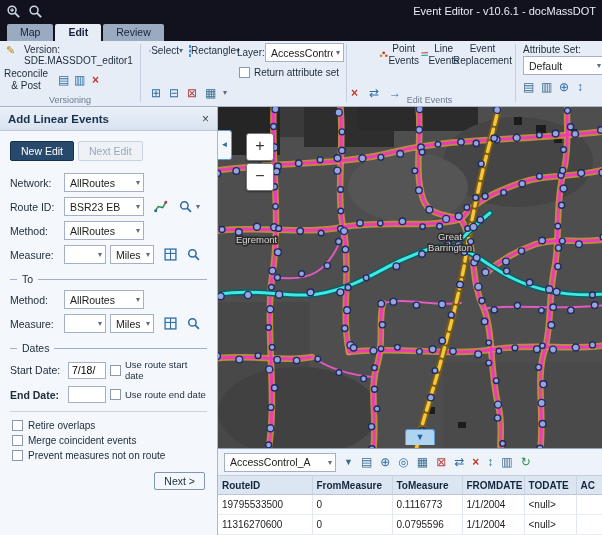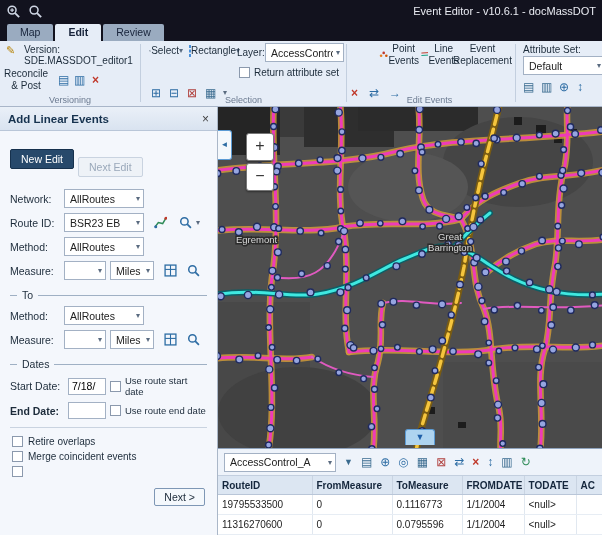--- a/index.html
+++ b/index.html
@@ -37,21 +37,21 @@
   .lp-head{height:24px;background:linear-gradient(#eaf0f8,#d9e3f0);border-bottom:1px solid #b9c6d8;display:flex;align-items:center;padding:0 8px;box-sizing:border-box;}
   .lp-title{font-size:11.5px;font-weight:bold;color:#16324f;flex:1;}
   .lp-close{font-size:12px;color:#444;cursor:pointer;line-height:1;}
   .frow{display:flex;align-items:center;margin:5px 10px;gap:4px;}
   .flabel{font-size:10.5px;color:#1c2b3a;width:50px;flex:none;}
   .pdiv{display:flex;align-items:center;margin:9px 10px 3px;gap:5px;font-size:10.5px;color:#1c2b3a;}
   .pdiv::before{content:"";width:7px;border-top:1px solid #9fb0c4;}
   .pdiv::after{content:"";flex:1;border-top:1px solid #9fb0c4;}
   .hline{margin:8px 10px;border-top:1px solid #c9d3e0;}
   .btn-primary{background:#27496b;color:#fff;border:1px solid #16314d;border-radius:2px;font-size:10.5px;padding:3px 10px;cursor:pointer;}
-  .btn-disabled{background:#eef2f7;color:#9aa8ba;border:1px solid #c9d3e0;border-radius:2px;font-size:10.5px;padding:3px 10px;margin-top:16px;}
+  .btn-disabled{background:#eef2f7;color:#9aa8ba;border:1px solid #c9d3e0;border-radius:2px;font-size:10.5px;padding:3px 10px;}
   .btn-next{background:#f4f8fc;border:1px solid #7e97b5;color:#1c2b3a;font-size:10.5px;padding:2px 9px;border-radius:2px;cursor:pointer;}
   .txtin{background:#fff;border:1px solid #a3b1c4;height:17px;font-size:10.5px;padding:0 3px;box-sizing:border-box;font-family:"Liberation Sans",sans-serif;}
   .icon12{width:13px;height:13px;flex:none;cursor:pointer;}
   .cbrow{display:flex;align-items:center;gap:5px;margin:4px 12px;}
 
   
   .map{left:218px;top:107px;width:384px;height:341px;background:#4e4e4e;overflow:hidden;}
   .map svg.base{position:absolute;left:0;top:0;width:100%;height:100%;}
   .zoombtn{position:absolute;width:26px;height:26px;background:#fff;border:1px solid #777;border-radius:3px;font-size:16px;color:#333;text-align:center;line-height:24px;cursor:pointer;box-shadow:0 1px 2px rgba(0,0,0,.4);}
   .collapse-left{position:absolute;left:0;top:23px;width:13px;height:28px;background:#f4f8fc;border:1px solid #5b9bd5;border-left:none;border-radius:0 3px 3px 0;color:#2e6da4;font-size:8px;text-align:center;line-height:28px;cursor:pointer;}
@@ -125,21 +125,20 @@
         <span style="overflow:hidden;white-space:nowrap;">AccessControl_A</span>
         <span class="caret">▾</span>
       </div>
       <span class="abs cb" style="left:98px;top:26px;"></span>
       <span class="abs cblabel" style="left:113px;top:26px;">Return attribute set</span>
       <span class="abs gi blue" style="left:10px;top:46px;">⊞</span>
       <span class="abs gi blue" style="left:28px;top:46px;">⊟</span>
       <span class="abs gi dred" style="left:46px;top:46px;">⊠</span>
       <span class="abs gi steel" style="left:64px;top:46px;">▦</span>
       <span class="abs gi gray" style="left:82px;top:48px;font-size:8px;">▾</span>
-      <div class="glabel">Selection</div>
     </div>
     <div class="gsep" style="left:346px;"></div>
 
     <div class="rgroup" style="left:347px;width:255px;">
       <div class="rbtn" style="left:32px;top:2px;width:40px;">
         <svg width="18" height="15" viewBox="0 0 18 15">
           <circle cx="4" cy="10" r="2.5" fill="#e67e22"></circle>
             <circle cx="9" cy="4.5" r="2.5" fill="#c0392b"></circle>
             <circle cx="14" cy="10" r="2.5" fill="#d35400"></circle>
         </svg>
@@ -297,20 +296,21 @@
     <div class="cbrow">
       <span class="cb"></span>
       <span class="cblabel">Retire overlaps</span>
     </div>
     <div class="cbrow">
       <span class="cb"></span>
       <span class="cblabel">Merge coincident events</span>
     </div>
     <div class="cbrow">
       <span class="cb"></span>
+      <span class="cblabel">Prevent measures not on route</span>
     </div>
 
     <div style="text-align:right;margin:10px 12px 12px 0;">
       <button class="btn-next">Next &gt;</button>
     </div>
   </div>
 
   <div class="abs map">
     <svg id="map-svg" class="base" viewBox="0 0 384 341" preserveAspectRatio="none">
       <rect x="0" y="0" width="384" height="341" fill="#4e4e4e"></rect>

